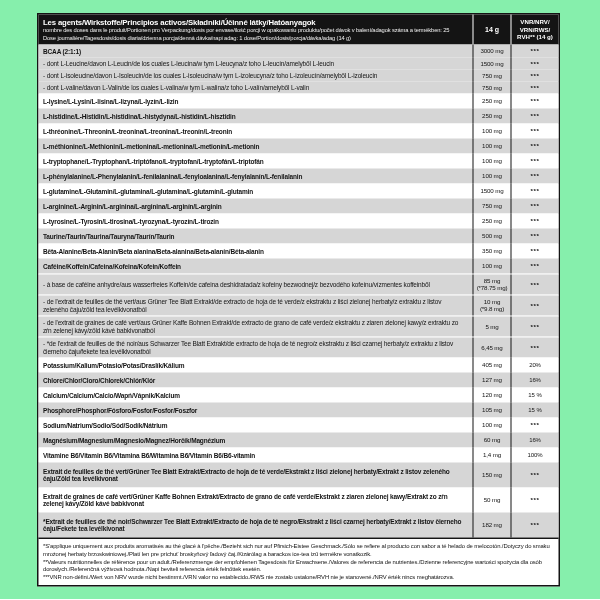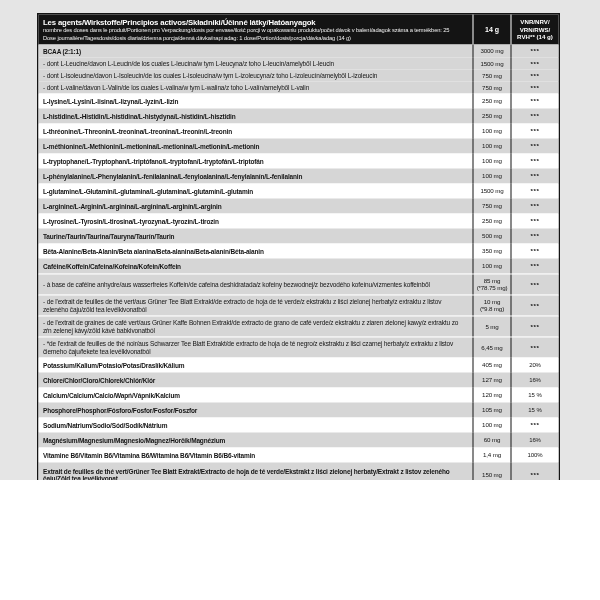--- a/index.html
+++ b/index.html
@@ -1,16 +1,16 @@
 <!DOCTYPE html>
 <html><head>
 <meta charset="utf-8">
 <style>
   html,body{margin:0;padding:0;background:#fff;}
-  .page{position:relative;width:600px;height:480px;background:#e5e5e5;overflow:hidden;
+  .page{position:relative;width:600px;height:599px;background:#86efac;overflow:hidden;
         font-family:"Liberation Sans",sans-serif;color:#141414;}
   .scale{position:absolute;left:37px;top:13px;width:1046px;transform:scale(0.5);transform-origin:0 0;}
   .nutri-table{border:3px solid #141414;box-sizing:border-box;width:1046px;background:#fff;}
 
   
   .thead{display:flex;background:#141414;color:#fff;}
   .th-label{flex:1;padding:6px 9px 7px;border-right:2px solid #fff;box-sizing:border-box;}
   .h1{font-weight:bold;font-size:15.5px;letter-spacing:-0.3px;line-height:1.15;}
   .h2{font-size:11.6px;letter-spacing:-0.3px;line-height:1.28;color:#efefef;}
   .th-amount{width:76px;display:flex;align-items:center;justify-content:center;

